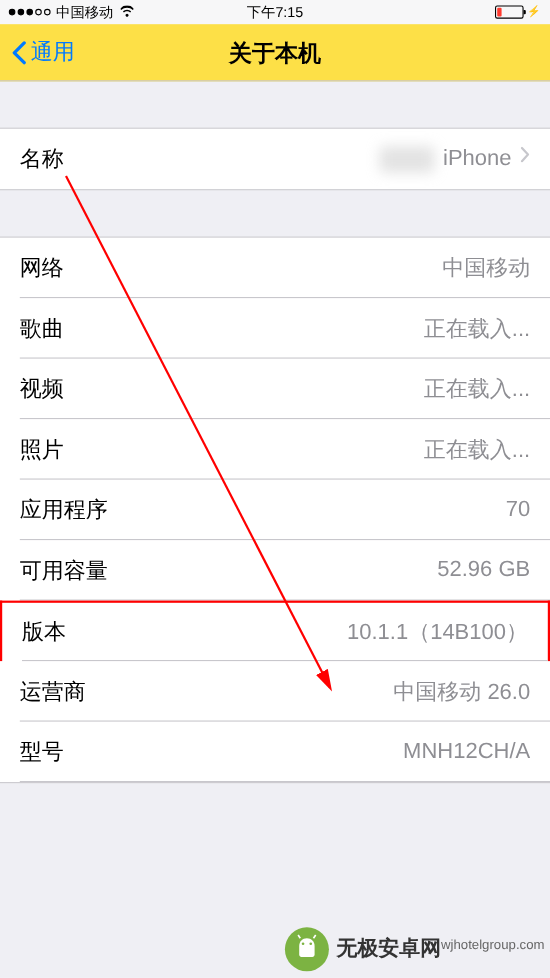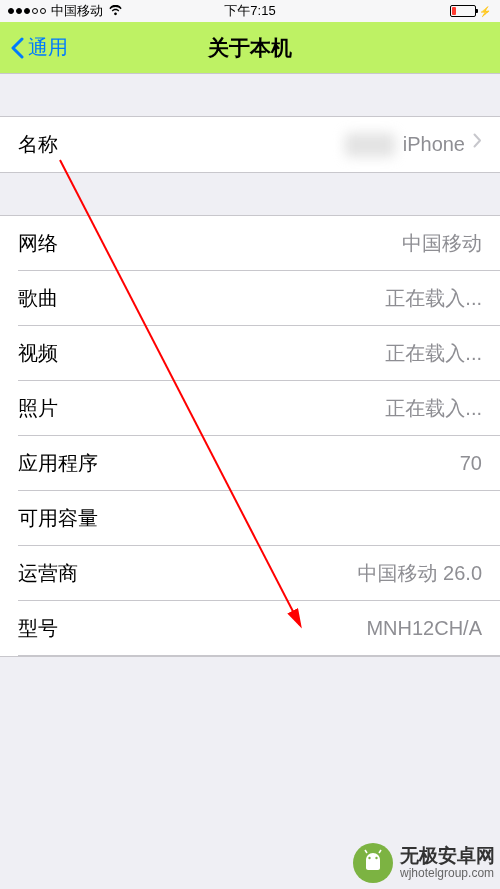--- a/index.html
+++ b/index.html
@@ -85,21 +85,21 @@
       width: 20%;
       height: calc(100% - 2px);
       background: #ff3b30;
       border-radius: 1px;
     }
     .charge-icon {
       font-size: 10px;
     }
     .nav-bar {
       height: 52px;
-      background: #bef264;
+      background: #fde047;
       border-bottom: 1px solid #c8c7cc;
       display: flex;
       align-items: center;
       position: relative;
       padding: 0 10px;
       text-align: center;
     }
     .back-button {
       display: flex;
       align-items: center;
@@ -190,21 +190,21 @@
       align-items: center;
       gap: 6px;
       z-index: 200;
     }
     .watermark-icon {
       width: 42px;
       height: 42px;
     }
     .watermark-text {
       display: flex;
-      flex-direction: column;
+      flex-direction: row;
       line-height: 1.1;
     }
     .watermark-title {
       font-size: 19px;
       font-weight: bold;
       color: #333;
     }
     .watermark-url {
       font-size: 12px;
       color: #666;
@@ -284,20 +284,26 @@
     <span class="row-value">正在载入...</span>
     <div class="separator-inset"></div>
   </div>
   <div class="list-row">
     <span class="row-label">应用程序</span>
     <span class="row-value">70</span>
     <div class="separator-inset"></div>
   </div>
   <div class="list-row">
     <span class="row-label">可用容量</span>
+    <span class="row-value">52.96 GB</span>
+    <div class="separator-inset"></div>
+  </div>
+  <div class="list-row highlight-box">
+    <span class="row-label">版本</span>
+    <span class="row-value">10.1.1（14B100）</span>
     <div class="separator-inset"></div>
   </div>
   <div class="list-row">
     <span class="row-label">运营商</span>
     <span class="row-value">中国移动 26.0</span>
     <div class="separator-inset"></div>
   </div>
   <div class="list-row">
     <span class="row-label">型号</span>
     <span class="row-value">MNH12CH/A</span>

